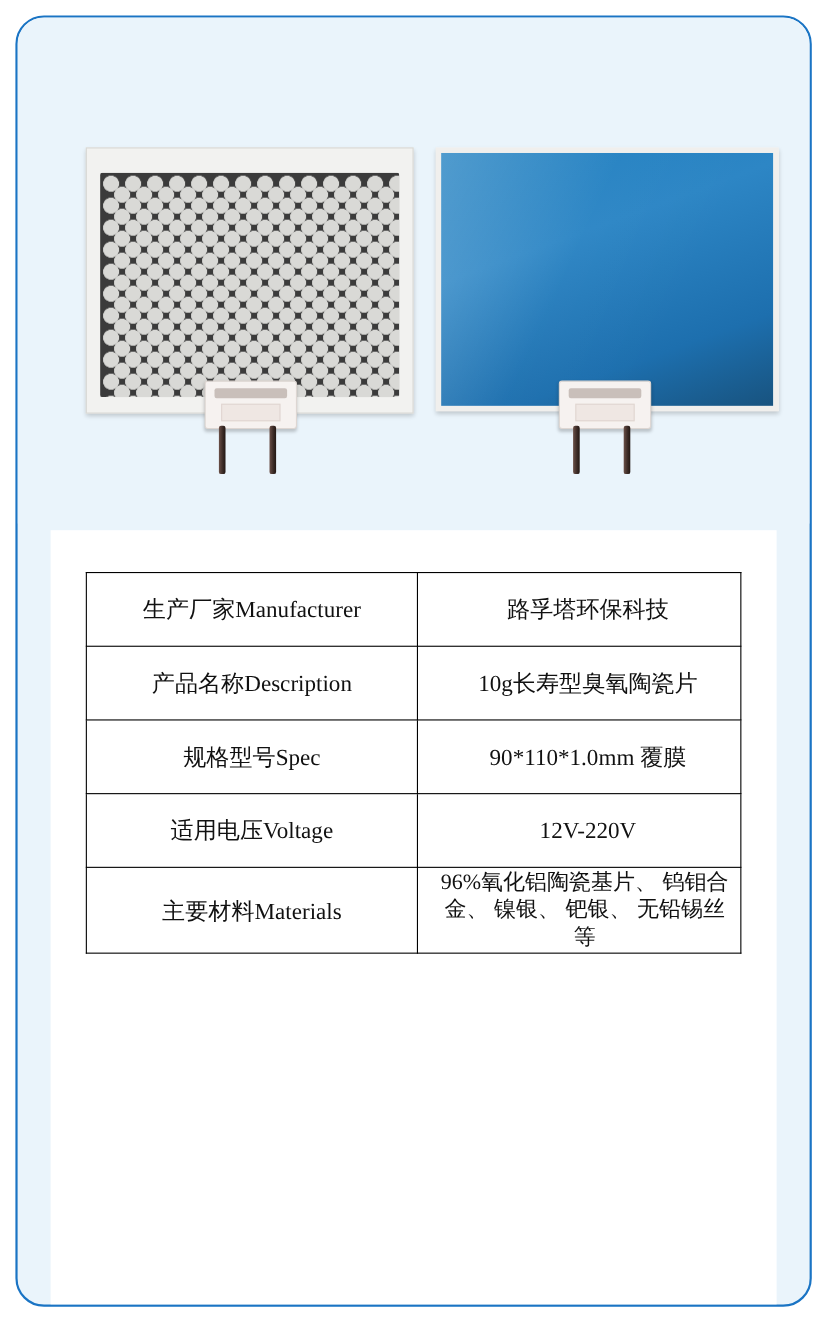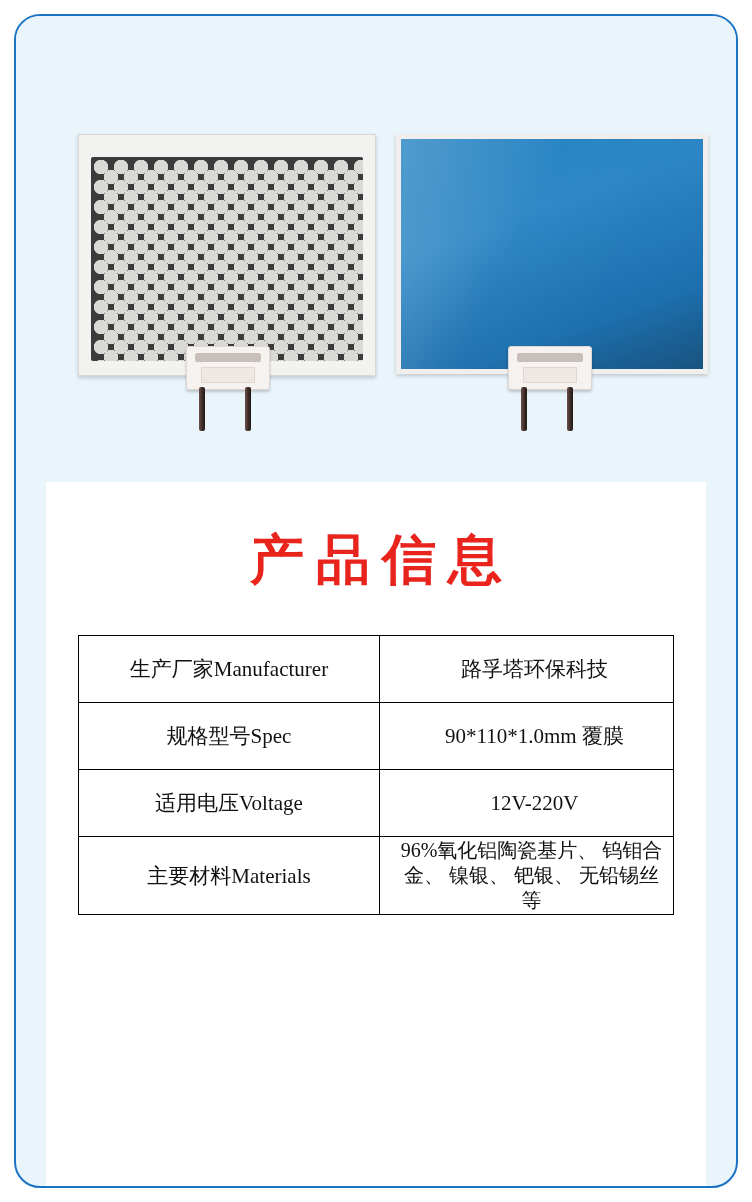--- a/index.html
+++ b/index.html
@@ -193,27 +193,30 @@
       </div>
       <div class="connector conn-right">
         <div class="slot"></div>
         <div class="inner"></div>
         <div class="pin pin-a"></div>
         <div class="pin pin-b"></div>
       </div>
     </div>
 
     <div class="info-panel">
-      <div class="title">产品信息</div>
 
       <table class="spec">
         <tbody>
           <tr>
             <td class="label">生产厂家Manufacturer</td>
             <td class="value">路孚塔环保科技</td>
+          </tr>
+          <tr>
+            <td class="label">产品名称Description</td>
+            <td class="value">10g长寿型臭氧陶瓷片</td>
           </tr>
           <tr>
             <td class="label">规格型号Spec</td>
             <td class="value">90*110*1.0mm 覆膜</td>
           </tr>
           <tr>
             <td class="label">适用电压Voltage</td>
             <td class="value">12V-220V</td>
           </tr>
           <tr>

